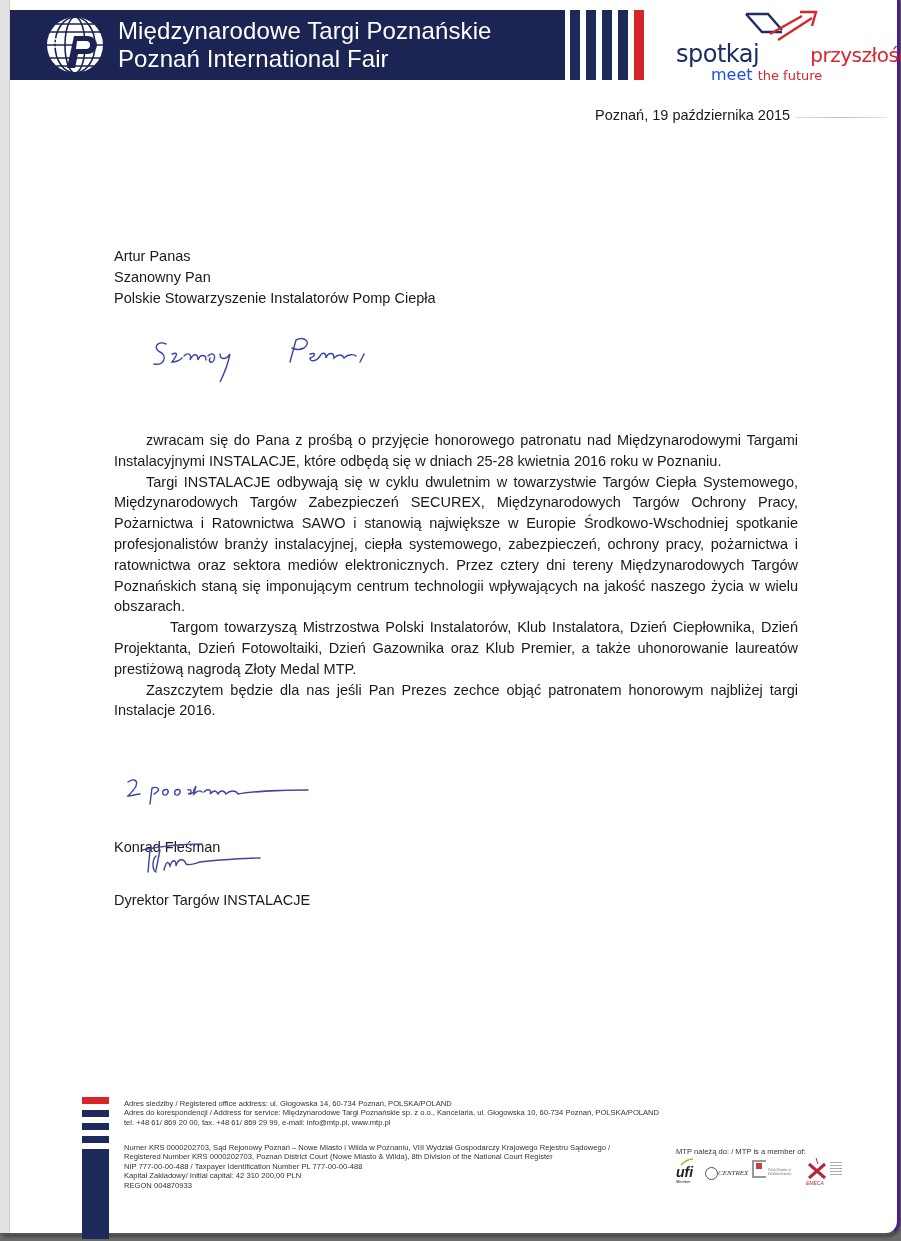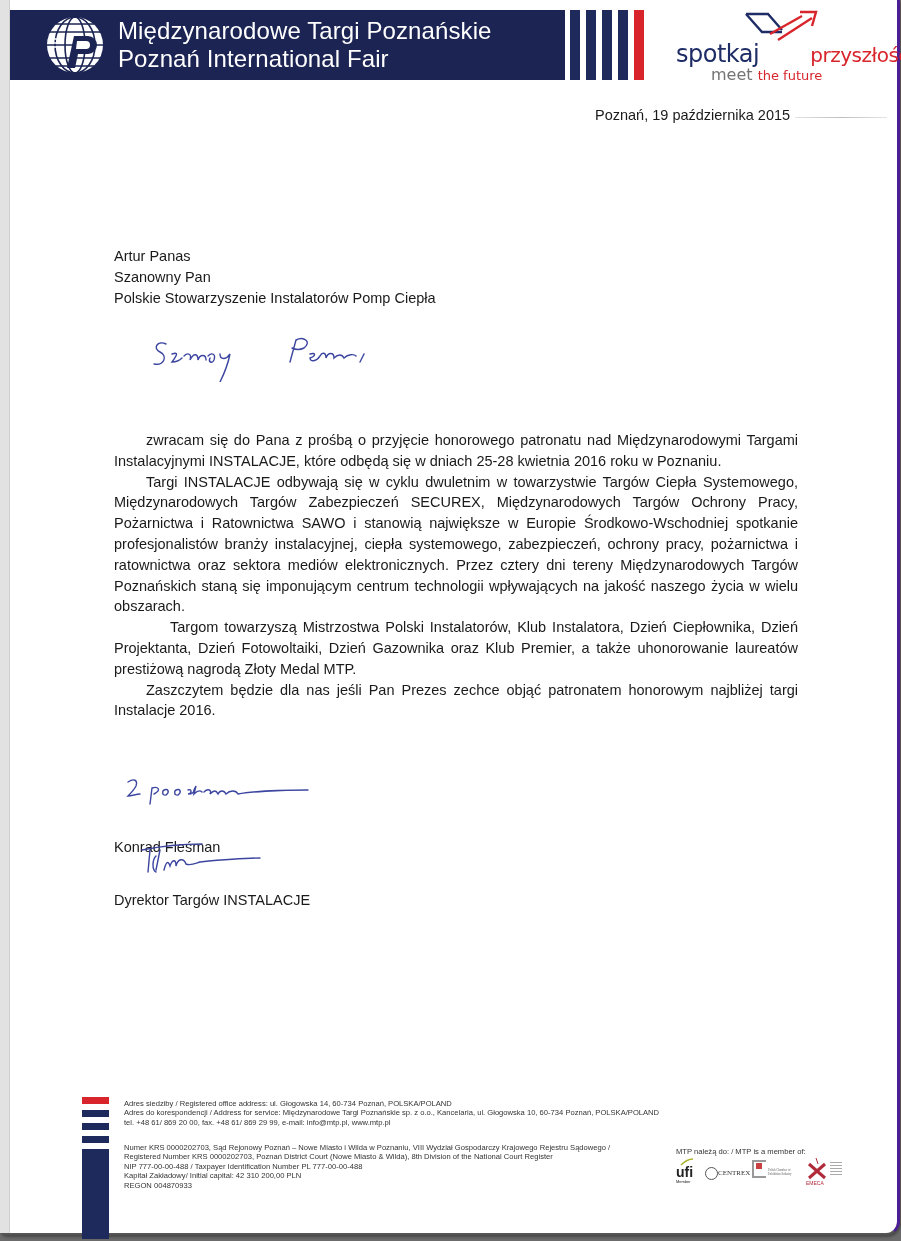--- a/index.html
+++ b/index.html
@@ -42,21 +42,21 @@
   .slogan-line1 {
     position:absolute; left:0; top:30px; font-size:24px; white-space:nowrap;
     font-family:"DejaVu Sans", sans-serif; letter-spacing:-0.5px;
   }
   .slogan-line1 .s1 { color:#1f2d66; }
   .slogan-line1 .s2 { color:#d8252c; font-size:20px;margin-left:44px; }
   .slogan-line2 {
     position:absolute; left:35px; top:55px; font-size:16px; white-space:nowrap;
     font-family:"DejaVu Sans", sans-serif;
   }
-  .slogan-line2 .m1 { color:#737373; }
+  .slogan-line2 .m1 { color:#1d4ed8; }
   .slogan-line2 .m2 { color:#d8252c; font-size:13px; }
   .date {
     position:absolute; left:595px; top:105px; font-size:14.5px; color:#222;
   }
   .date-rule {
     position:absolute; left:795px; top:117px; width:92px; height:1px;
     background:linear-gradient(to right,#e4e4e4,#bdbdbd,#e6e6e6);
   }
   .body-text {
     font-family:"Liberation Sans", sans-serif; color:#1a1a1a;
@@ -79,21 +79,21 @@
   .fbar.red { background:#d8252c; }
   .fbar.long { height:96px; }
   .footer-text {
     position:absolute; left:124px; font-size:7.6px; color:#333; line-height:9.4px;
     font-family:"Liberation Sans", sans-serif; white-space:nowrap;
   }
   .members-label {
     position:absolute; left:676px; top:1147px; font-size:7.6px; color:#333;
     white-space:nowrap;
   }
-  .member-logo { position:absolute; font-family:"Liberation Serif", serif; color:#333; }
+  .member-logo { position:absolute; font-family:"Liberation Serif", serif; color:#333;font-style:italic; }
 </style>
 </head>
 <body>
 
 <div class="page">
   <div class="left-edge"></div>
 
   <div class="header-band"></div>
   <svg class="logo" viewBox="0 0 62 62">
     <circle cx="31" cy="31" r="28" fill="#ffffff"></circle>

